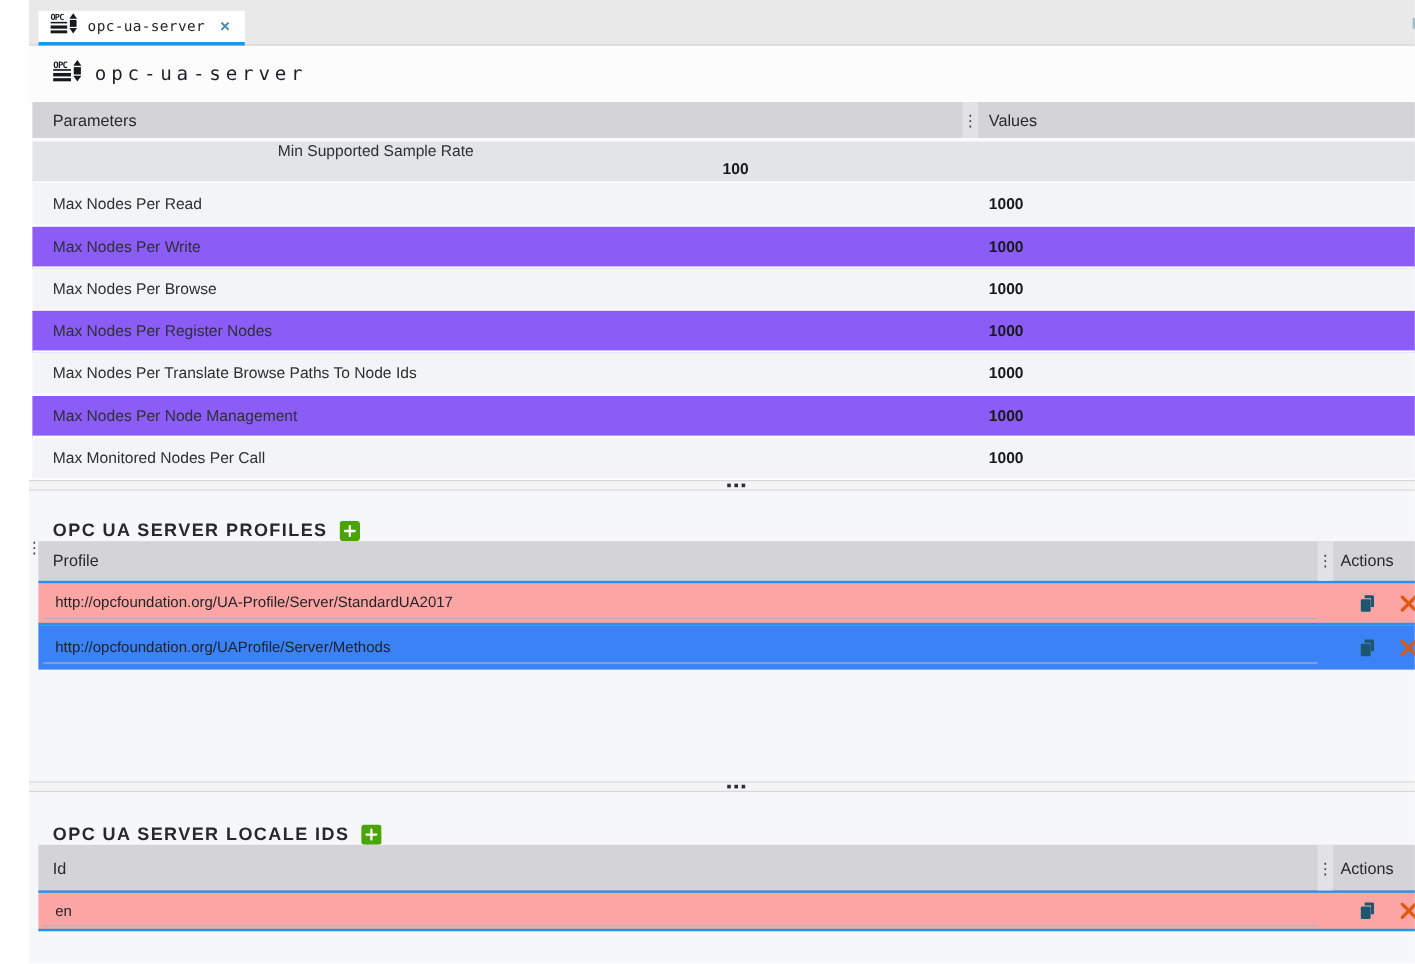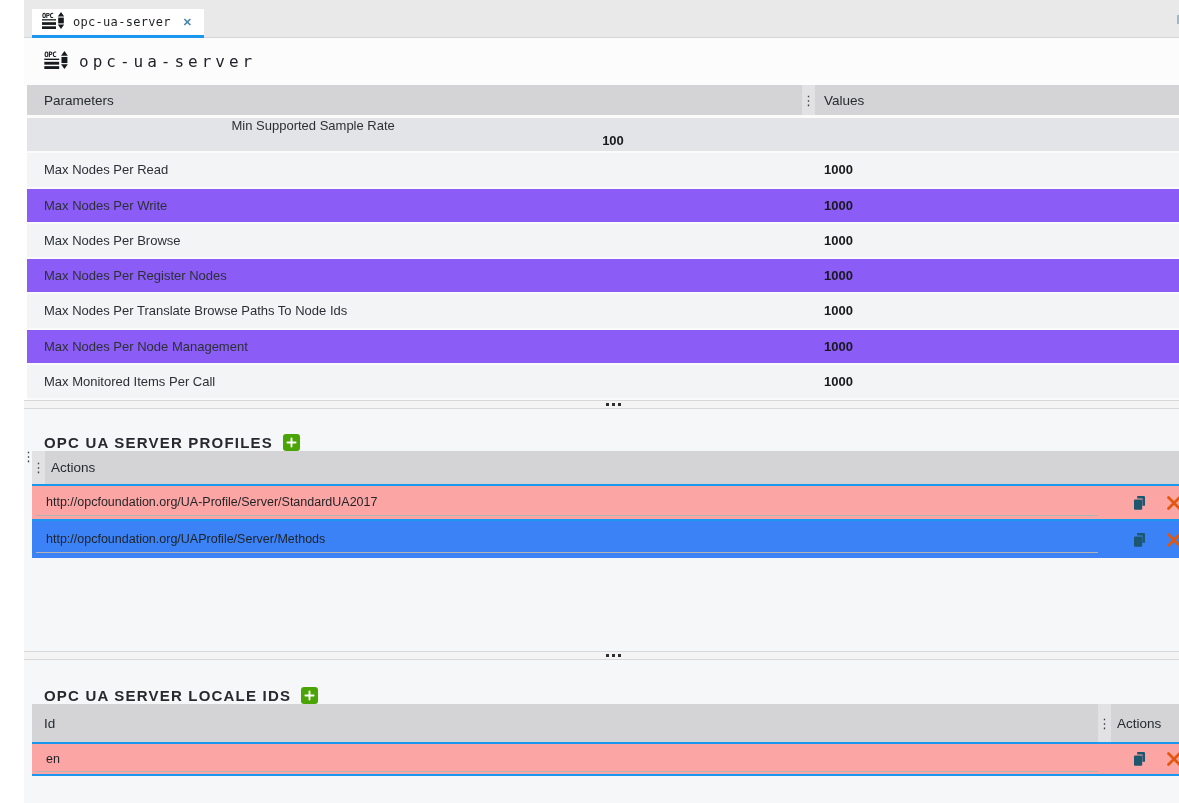--- a/index.html
+++ b/index.html
@@ -145,21 +145,21 @@
   </div>
         <div class="param-row lt">
     <span class="cell-name">Max Nodes Per Translate Browse Paths To Node Ids</span>
     <span class="cell-value">1000</span>
   </div>
         <div class="param-row wt">
     <span class="cell-name">Max Nodes Per Node Management</span>
     <span class="cell-value">1000</span>
   </div>
         <div class="param-row lt">
-    <span class="cell-name">Max Monitored Items Per Call</span>
+    <span class="cell-name">Max Monitored Nodes Per Call</span>
     <span class="cell-value">1000</span>
   </div>
       </div>
     <div class="scrolltrack">
       <div class="scrollthumb"></div>
     </div>
   </div>
 
   <div class="splitter">
       <i></i>
@@ -172,20 +172,21 @@
     <div class="section-bar">
       <span class="section-title">OPC UA SERVER PROFILES</span>
       <button class="add-btn">
         <svg width="17" height="17" viewBox="0 0 17 17">
             <rect width="17" height="17" rx="3" fill="#4ba405"></rect>
             <path d="M8.5 4.4 V12.6 M4.4 8.5 H12.6" stroke="#ffffff" stroke-width="1.9" stroke-linecap="round"></path>
           </svg>
       </button>
     </div>
     <div class="table-head">
+      <span class="h-label">Profile</span>
       <span class="h-actions">
         <span class="kebab">⋮</span>
         <span class="h-actions-label">Actions</span>
       </span>
     </div>
     <div id="profiles-body">
         <div class="input-row sel">
     <div class="field">
             <span class="field-text">http://opcfoundation.org/UA-Profile/Server/StandardUA2017</span>
           </div>

